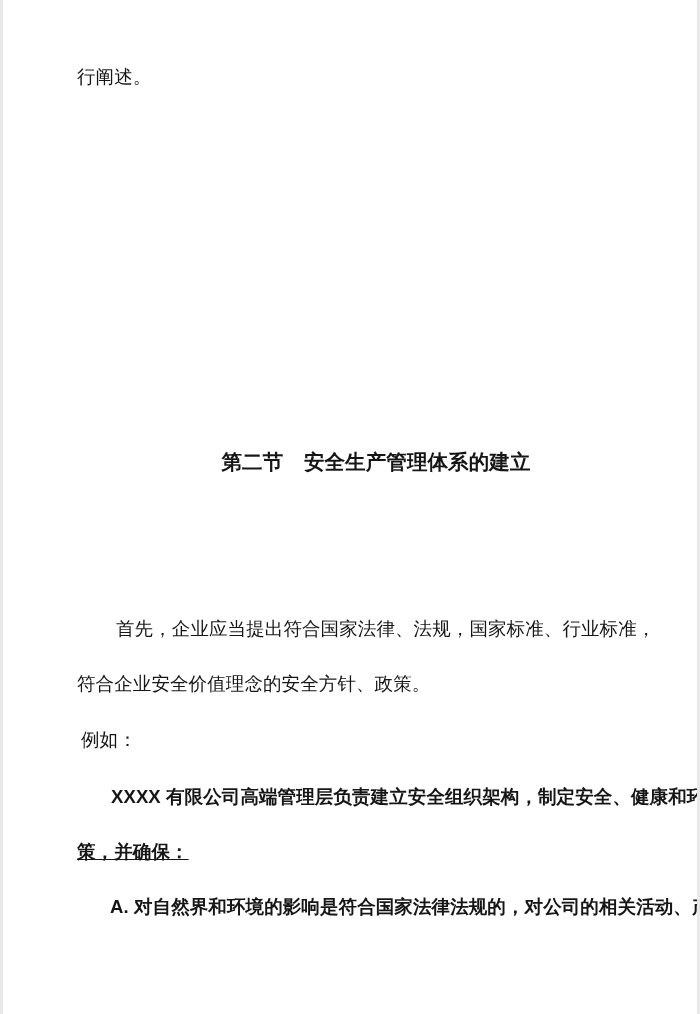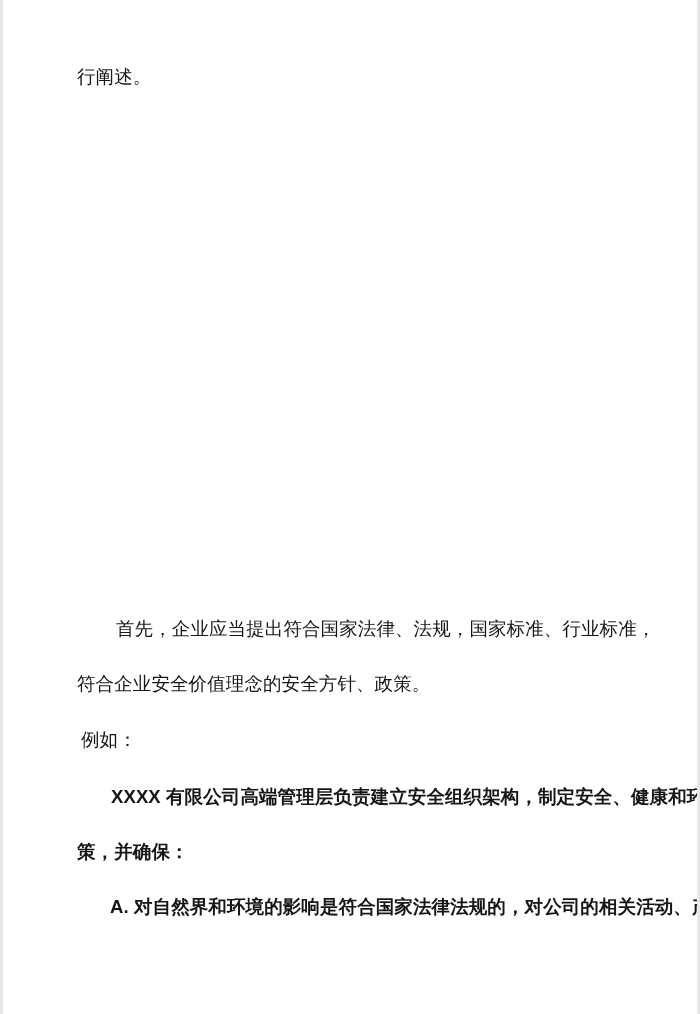--- a/index.html
+++ b/index.html
@@ -27,30 +27,31 @@
   .bold { font-weight: bold; }
 
   .l-fragment   { top: 66px;  left: 74px; }
   .l-heading    { top: 450px; left: 74px; width: 598px;
                   text-align: center; font-size: 20.5px; }
   .l-subheading { top: 560px; left: 115px; }
   .l-p1a        { top: 618px; left: 113px; }
   .l-p1b        { top: 673px; left: 74px; }
   .l-example    { top: 729px; left: 78px; }
   .l-p3a        { top: 786px; left: 108px; }
-  .l-p3b        { top: 841px; left: 74px; }
+  .l-p3b        { top: 841px; left: 74px; text-decoration: underline; }
   .l-itemA      { top: 896px; left: 107px; }
 </style>
 </head>
 <body>
 
 <div class="page">
 
   <div class="line l-fragment">行阐述。</div>
 
+  <div class="line bold l-heading">第二节　安全生产管理体系的建立</div>
 
 
   <div class="line l-p1b">符合企业安全价值理念的安全方针、政策。</div>
 
   <div class="line l-p1a">首先，企业应当提出符合国家法律、法规，国家标准、行业标准，</div>
 
   <div class="line l-example">例如：</div>
 
   <div class="line bold l-p3a">XXXX 有限公司高端管理层负责建立安全组织架构，制定安全、健康和环境政</div>
 

